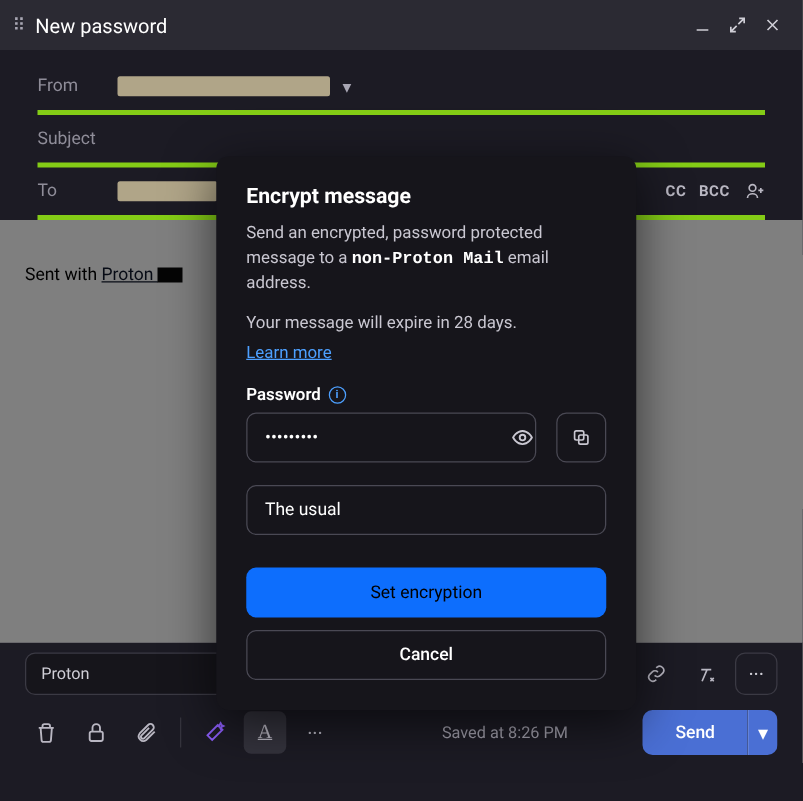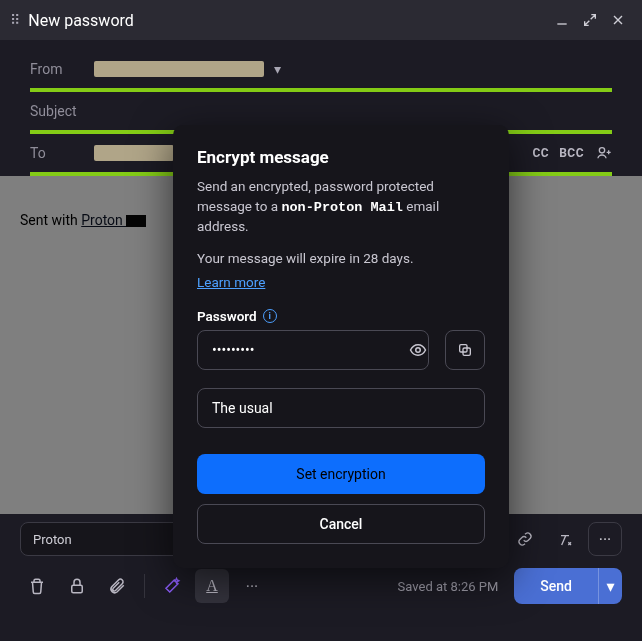--- a/index.html
+++ b/index.html
@@ -30,21 +30,21 @@
   .toolbar { height: 44px; padding: 6px 20px 0 20px; display:flex; align-items:center; gap:6px; }
   .font-select { background:#16151b; border:1px solid #3b3a44; border-radius:8px; height:34px; padding:0 12px; display:flex; align-items:center; color:#cfced6; font-size:13px; min-width:120px; cursor:pointer; flex:1; max-width: 480px;}
   .tool-btn { width:34px; height:34px; border-radius:6px; display:flex; align-items:center; justify-content:center; color:#b9b7c2; cursor:pointer; font-size:14px;}
   .more-dots { width:34px; height:34px; border:1px solid #3b3a44; border-radius:8px; display:flex; align-items:center; justify-content:center; color:#cfced6; cursor:pointer; }
 
   .bottombar { height:56px; display:flex; align-items:center; padding:0 20px; gap:6px; }
   .bb-btn { width:34px; height:34px; border-radius:6px; display:flex; align-items:center; justify-content:center; color:#b9b7c2; cursor:pointer; }
   .bb-btn.active { background:#34333d; }
   .bb-spacer { flex:1; }
   .saved { color:#9f9da9; font-size:13px; margin-right:10px; }
-  .send-group { display:flex; }
+  .send-group { display:flex;margin-left:44px; }
   .send-btn { background:#4a6fd4; color:#fff; border-radius:8px 0 0 8px; height:36px; padding:0 26px; display:flex; align-items:center; font-size:14px; font-weight:500; cursor:pointer;}
   .send-more { background:#4a6fd4; color:#fff; border-left:1px solid rgba(255,255,255,.25); border-radius:0 8px 8px 0; width:24px; height:36px; display:flex; align-items:center; justify-content:center; cursor:pointer;}
 
   
   .modal { position:absolute; left:173px; top:125px; width:336px; background:#16151b; border-radius:10px; padding:22px 24px 24px 24px; box-shadow:0 10px 40px rgba(0,0,0,.6); }
   .modal h2 { font-size:17px; font-weight:700; margin-bottom:10px; }
   .modal p { font-size:13.5px; color:#c9c7d1; line-height:1.45; margin-bottom:12px;}
   .modal p b { color:#fff; font-weight:700;font-family:Liberation Mono, monospace; }
   .learn { color:#4da0ff; font-size:13.5px; cursor:pointer; display:block; margin-top:-6px; margin-bottom:18px;text-decoration:underline;}
   .field-label { font-size:13.5px; font-weight:600; display:flex; align-items:center; margin-bottom:6px;}

